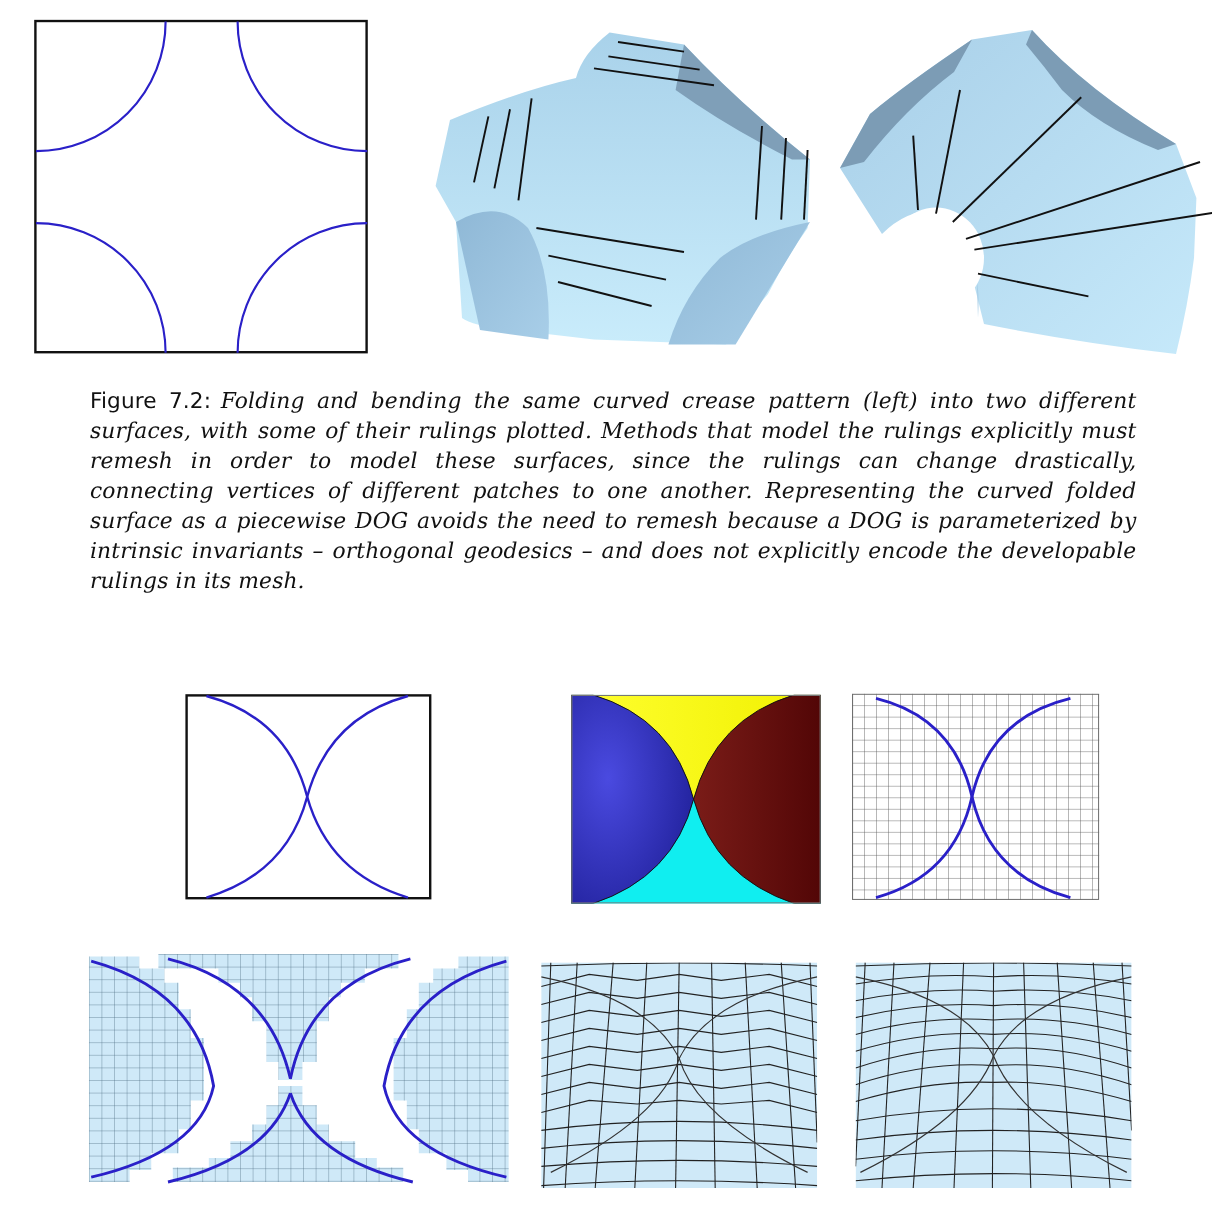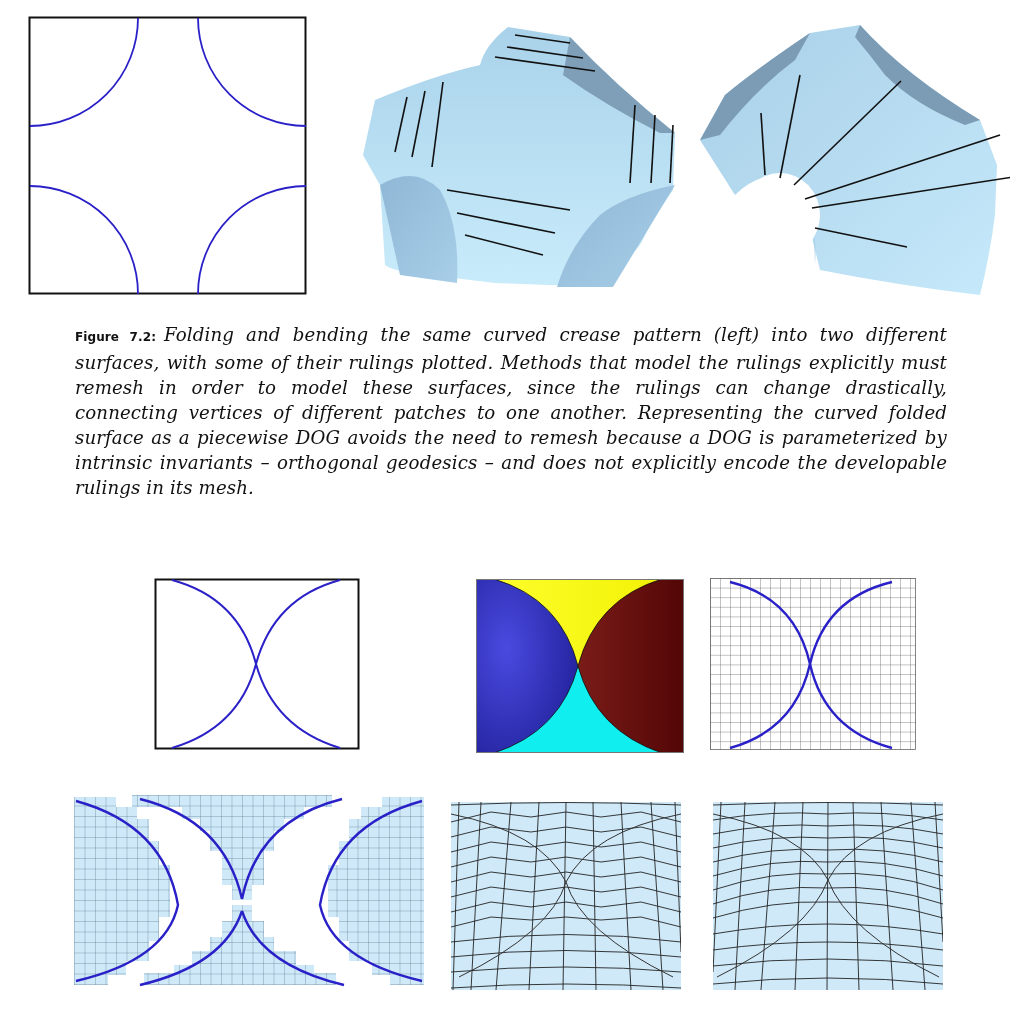--- a/index.html
+++ b/index.html
@@ -6,22 +6,22 @@
   body { width: 1020px; height: 1020px; position: relative; overflow: hidden; font-family: "DejaVu Serif", serif; }
   .panel { position: absolute; }
   .panel svg { display: block; }
   .caption {
     position: absolute; left: 75px; top: 322px; width: 872px;
     font-family: "DejaVu Serif", serif; font-style: italic; font-size: 18.2px;
     line-height: 25px; color: #111; text-align: justify; text-align-last: left;
     letter-spacing: 0.1px;
   }
   .caption .label {
-    font-family: "DejaVu Sans", sans-serif; font-style: normal; font-weight: bold;
-    font-size: 12px; margin-right: 8px;
+    font-family: "DejaVu Sans", sans-serif; font-style: normal; font-weight: normal;
+    font-size: 18px; margin-right: 8px;
   }
 </style>
 </head>
 <body>
 
 <div class="panel" style="left:28px; top:16px;">
   <svg width="280" height="280" viewBox="0 0 280 280">
     <rect x="1.5" y="1.5" width="276" height="276" fill="#fff" stroke="#111" stroke-width="2"></rect>
     <g fill="none" stroke="#2a20c8" stroke-width="1.8">
       <path d="M110 2 A108 108 0 0 1 2 110"></path>

